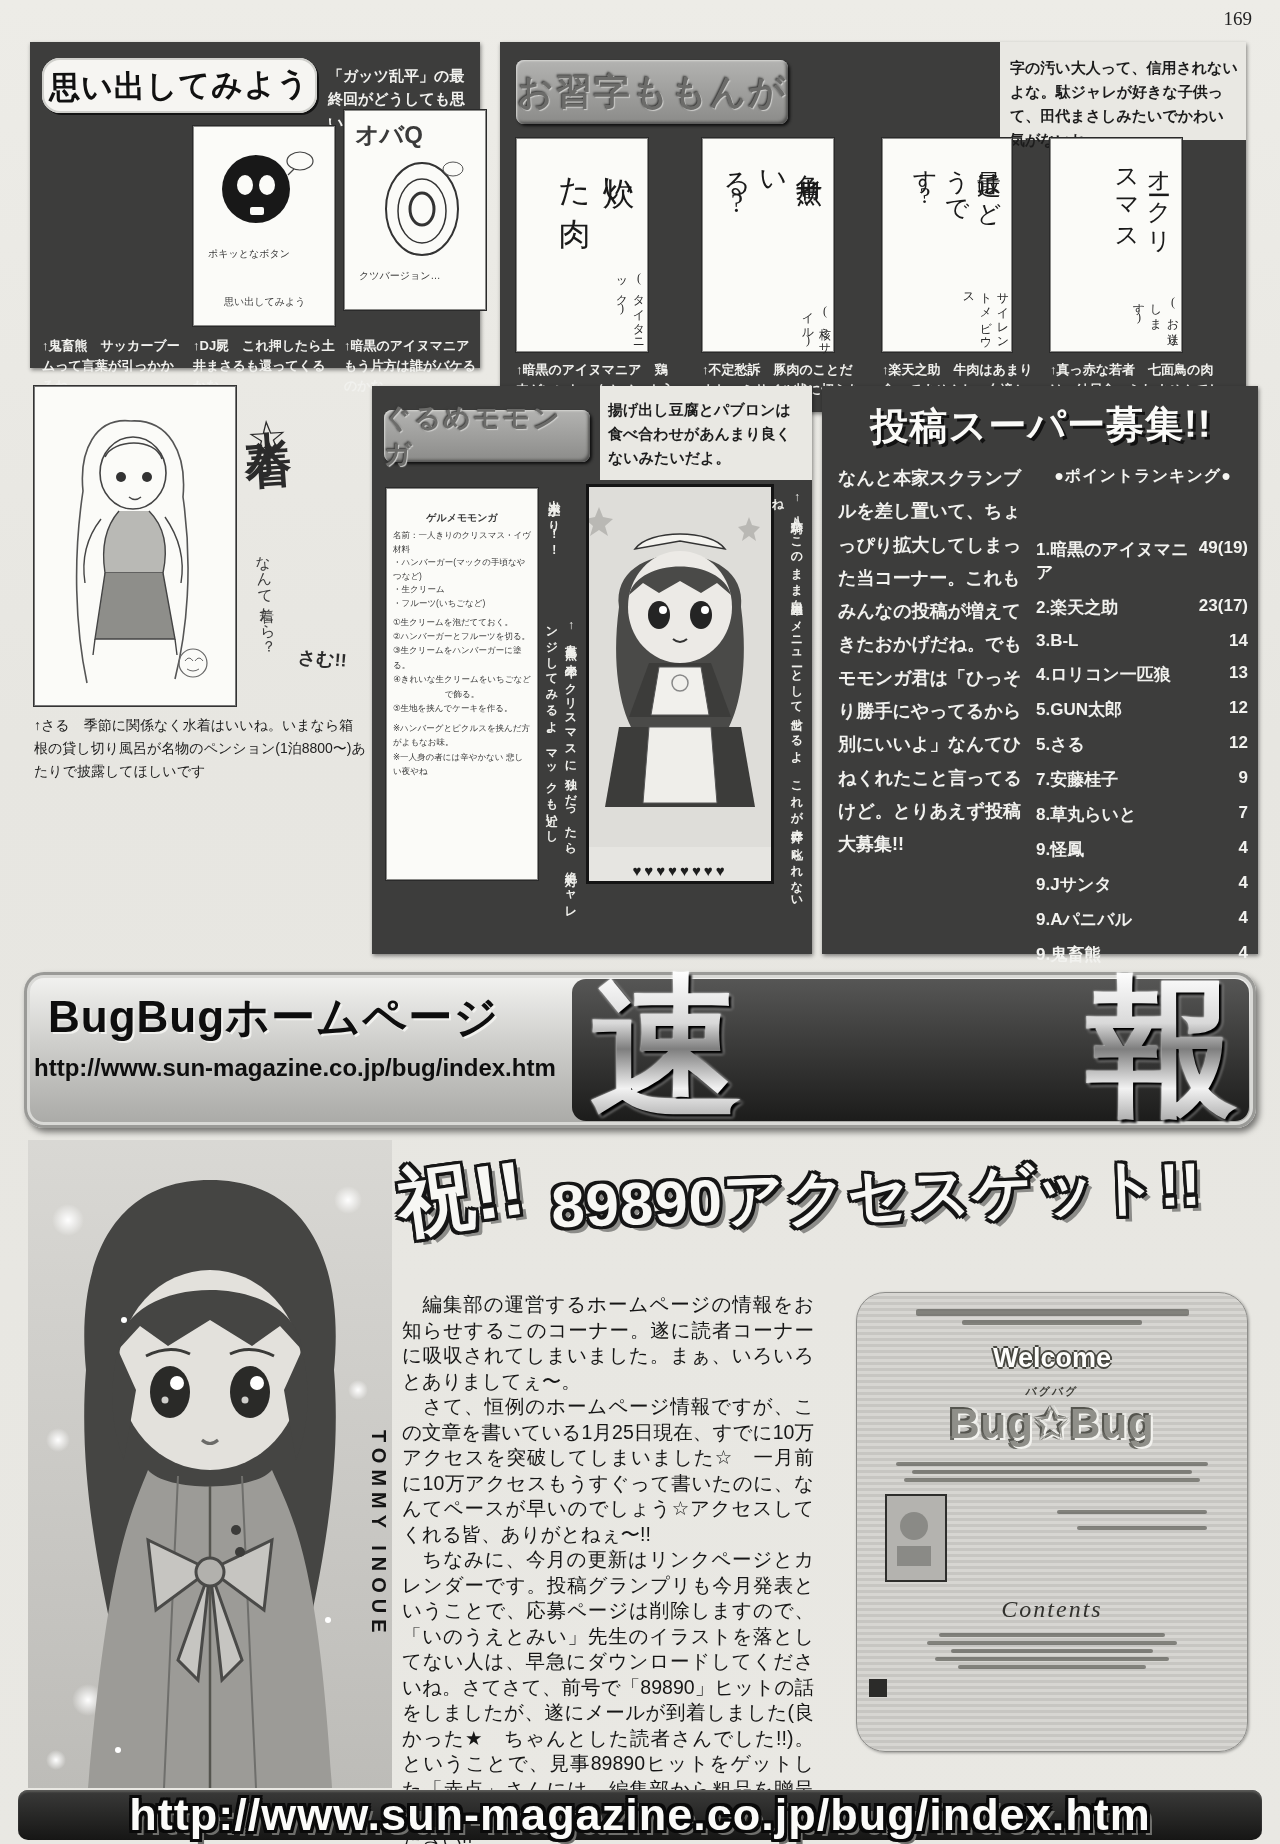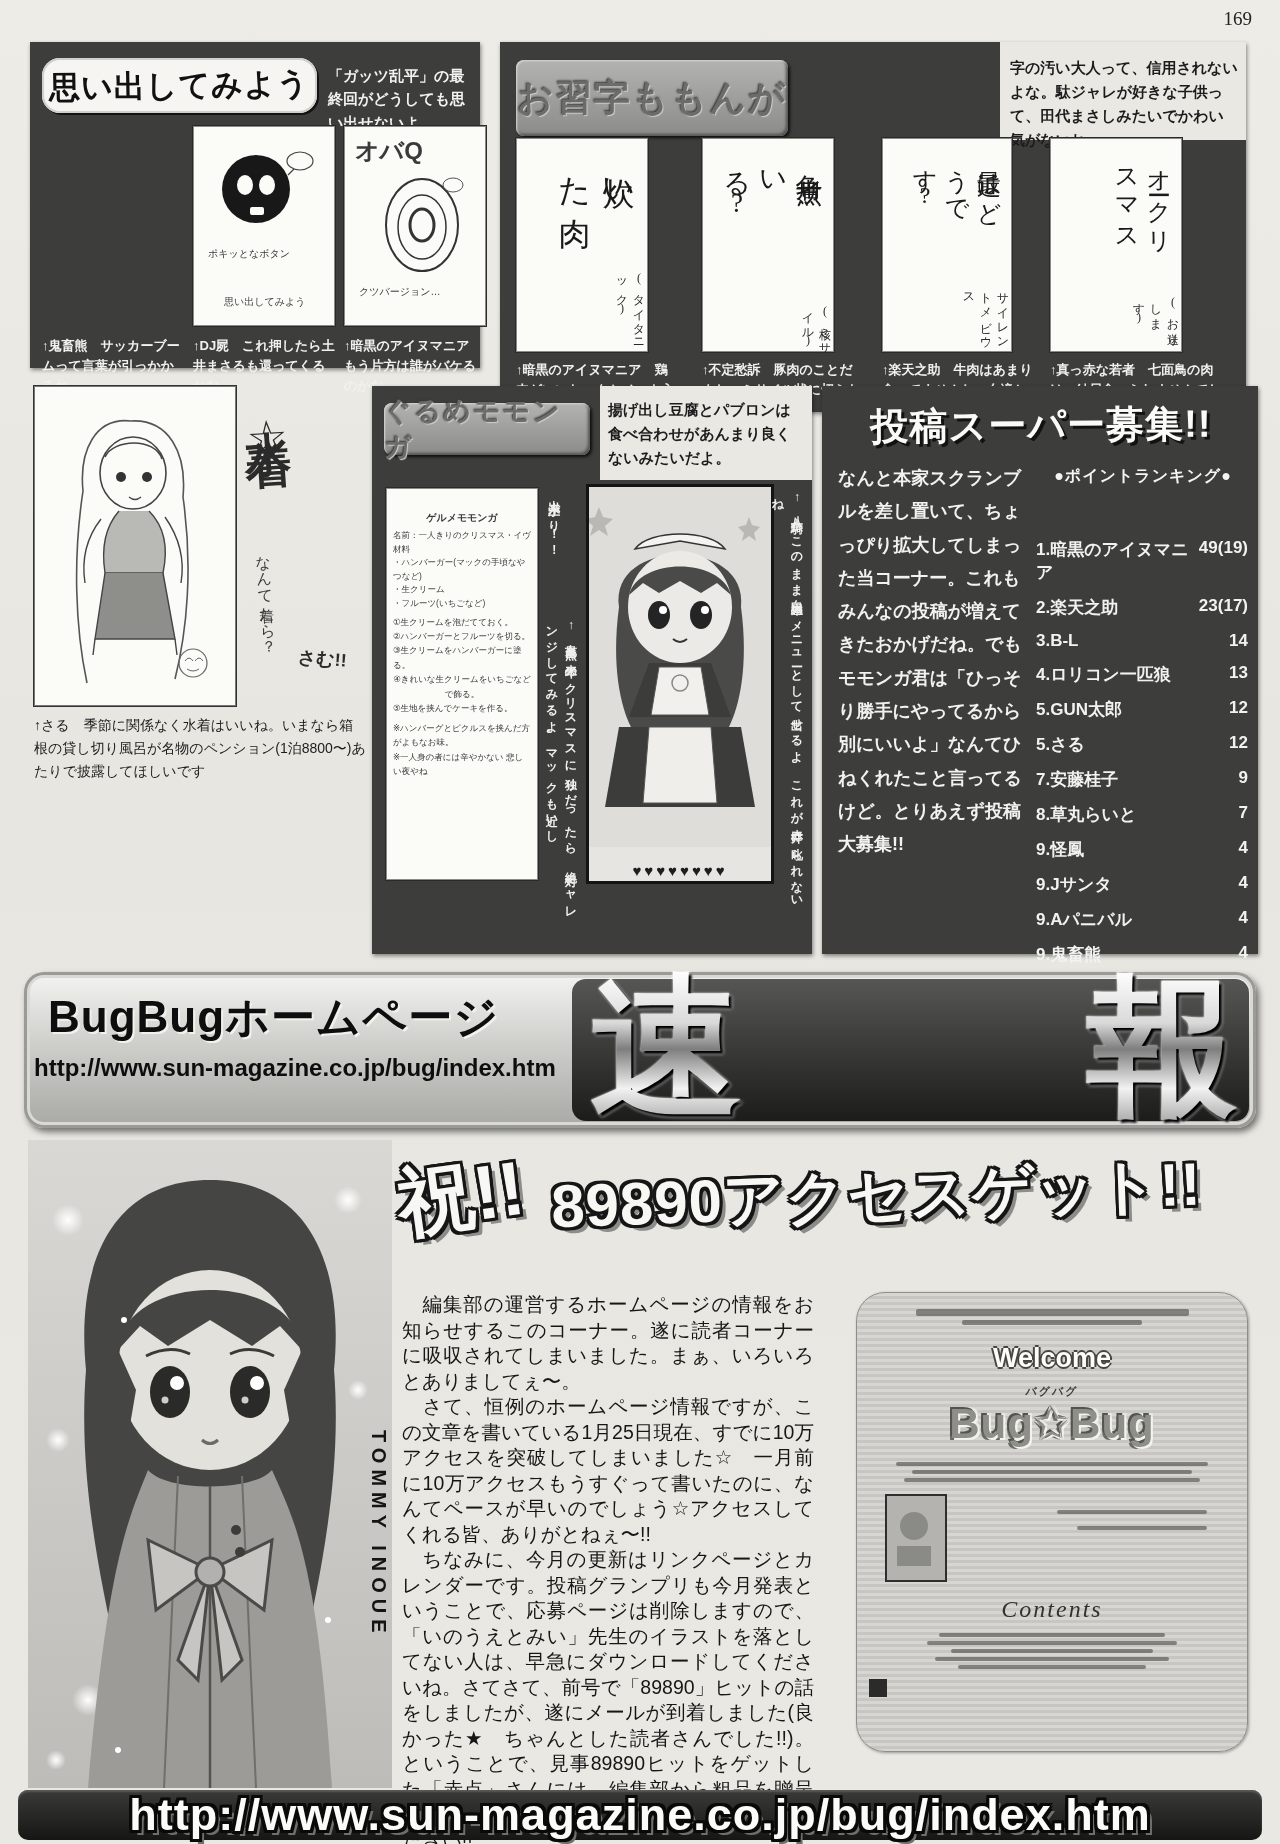--- a/index.html
+++ b/index.html
@@ -100,41 +100,41 @@
         <ellipse cx="33" cy="44" rx="8" ry="10" fill="#fbfbf8"></ellipse>
         <ellipse cx="55" cy="44" rx="8" ry="10" fill="#fbfbf8"></ellipse>
         <rect x="38" y="66" width="14" height="8" fill="#fbfbf8" rx="2"></rect>
         <ellipse cx="88" cy="20" rx="13" ry="9" fill="none" stroke="#444" stroke-width="1.2"></ellipse>
         <path d="M82 28 L76 34" stroke="#444" stroke-width="1.2"></path>
       </svg>
       <div class="abs hand" style="left:14px;top:120px;font-size:10px;">ポキッとなボタン</div>
       <div class="abs hand" style="left:30px;top:168px;font-size:10px;">思い出してみよう</div>
     </div>
 
-    <div class="abs panel" style="left:314px;top:84px;width:140px;height:198px;">
+    <div class="abs panel" style="left:314px;top:68px;width:140px;height:198px;">
       <div class="abs hand" style="left:10px;top:8px;font-size:24px;font-weight:bold;">オバQ</div>
       <svg class="abs" style="left:34px;top:46px;" width="86" height="102" viewBox="0 0 86 102">
         <ellipse cx="43" cy="52" rx="36" ry="46" fill="none" stroke="#333" stroke-width="2"></ellipse>
         <ellipse cx="43" cy="54" rx="24" ry="32" fill="none" stroke="#333" stroke-width="1.5"></ellipse>
         <ellipse cx="43" cy="52" rx="12" ry="16" fill="none" stroke="#333" stroke-width="3"></ellipse>
         <ellipse cx="74" cy="12" rx="10" ry="7" fill="none" stroke="#555" stroke-width="1"></ellipse>
       </svg>
       <div class="abs hand" style="left:14px;top:158px;font-size:10px;">クツバージョン…</div>
     </div>
 
     <div class="abs cap" style="left:12px;top:294px;width:142px;">↑鬼畜熊　サッカーブームって言葉が引っかかるね</div>
     <div class="abs cap" style="left:163px;top:294px;width:142px;">↑DJ屍　これ押したら土井まさるも還ってくるかな</div>
     <div class="abs cap" style="left:314px;top:294px;width:138px;">↑暗黒のアイヌマニア　もう片方は誰がバケるのかな</div>
   </div>
 
   <div class="abs dark" style="left:500px;top:42px;width:746px;height:370px;">
     <div class="abs notch" style="left:500px;top:0;width:246px;height:98px;">
       <div class="abs intro-black" style="left:10px;top:14px;width:228px;">字の汚い大人って、信用されないよな。駄ジャレが好きな子供って、田代まさしみたいでかわい気がないね。</div>
     </div>
-    <div class="abs emboss-box" style="left:16px;top:18px;width:272px;height:76px;">
+    <div class="abs emboss-box" style="left:16px;top:18px;width:272px;height:64px;">
       <span style="font-size:36px;">お習字ももんが</span>
     </div>
 
     <div class="abs vpanel" style="left:16px;top:96px;width:130px;height:212px;">
       <span class="vmain" style="font-size:32px;">炊いた肉</span>
       <span class="vsub">(タイタニック)</span>
     </div>
     <div class="abs vpanel" style="left:202px;top:96px;width:130px;height:212px;">
       <span class="vmain" style="font-size:27px;">角煮サ、いる?</span>
       <span class="vsub">(核ミサイル)</span>
@@ -174,21 +174,21 @@
     <div style="writing-mode:vertical-rl;text-orientation:upright;font-size:46px;font-weight:bold;color:#2b2b2b;letter-spacing:8px;">水着☆</div>
     <div class="abs" style="left:8px;top:150px;writing-mode:vertical-rl;text-orientation:upright;font-size:15px;color:#3a3a3a;">なんて着たら？</div>
     <div class="abs" style="left:46px;top:256px;font-size:18px;font-weight:bold;color:#2b2b2b;transform:rotate(8deg);">さむ!!</div>
   </div>
   <div class="abs" style="left:34px;top:714px;width:332px;font-size:14px;line-height:1.65;color:#1c1c1c;">↑さる　季節に関係なく水着はいいね。いまなら箱根の貸し切り風呂が名物のペンション(1泊8800〜)あたりで披露してほしいです</div>
 
   <div class="abs dark" style="left:372px;top:386px;width:440px;height:568px;">
     <div class="abs notch" style="left:228px;top:0;width:212px;height:94px;">
       <div class="abs intro-black" style="left:8px;top:12px;width:196px;">揚げ出し豆腐とパブロンは食べ合わせがあんまり良くないみたいだよ。</div>
     </div>
-    <div class="abs emboss-box" style="left:12px;top:17px;width:206px;height:52px;">
+    <div class="abs emboss-box" style="left:12px;top:24px;width:206px;height:52px;">
       <span style="font-size:27px;">ぐるめモモンガ</span>
     </div>
 
     <div class="abs panel" style="left:14px;top:102px;width:152px;height:392px;padding:22px 6px;box-sizing:border-box;">
       <div class="hand" style="font-size:10px;font-weight:bold;text-align:center;margin-bottom:4px;">ゲルメモモンガ</div>
       <div class="hand" style="font-size:8.5px;line-height:1.6;">名前：一人きりのクリスマス・イヴ</div>
       <div class="hand" style="font-size:8.5px;line-height:1.6;">材料</div>
       <div class="hand" style="font-size:8.5px;line-height:1.6;">・ハンバーガー(マックの手頃なやつなど)</div>
       <div class="hand" style="font-size:8.5px;line-height:1.6;">・生クリーム</div>
       <div class="hand" style="font-size:8.5px;line-height:1.6;">・フルーツ(いちごなど)</div>

